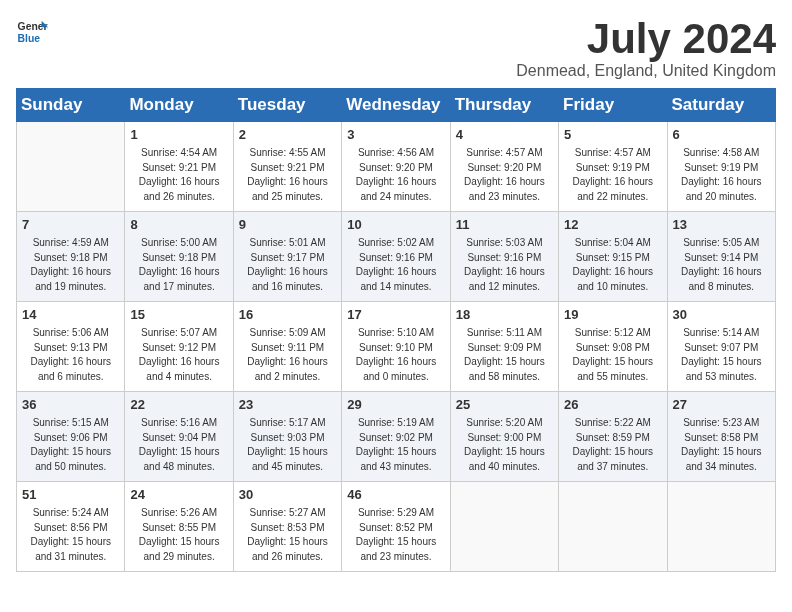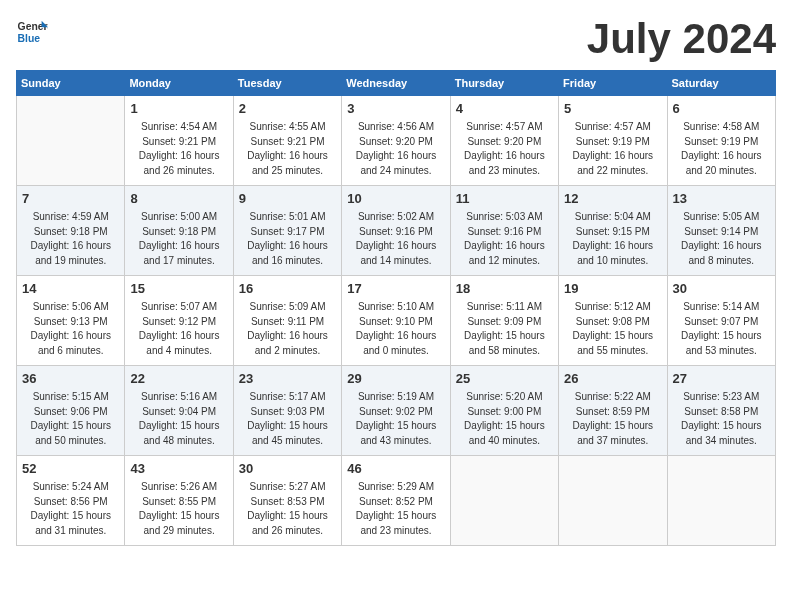--- a/index.html
+++ b/index.html
@@ -43,21 +43,21 @@
     .calendar-table {
       width: 100%;
       border-collapse: collapse;
       font-size: 11px;
     }
     .calendar-table thead tr th {
       background-color: #2a6db5;
       color: #fff;
       padding: 6px 4px;
       text-align: left;
-      font-size: 11px;
+      font-size: 17px;
       font-weight: bold;
       border: 1px solid #2a6db5;
     }
     .calendar-table tbody tr td {
       border: 1px solid #ccc;
       vertical-align: top;
       padding: 4px 5px;
       width: 107px;
       min-height: 80px;
       height: 90px;
@@ -89,20 +89,21 @@
 <div class="header-area">
   <div class="logo">
     <svg class="logo-icon" viewBox="0 0 40 40" xmlns="http://www.w3.org/2000/svg">
       <text x="2" y="18" font-size="13" font-weight="bold" fill="#333" font-family="Arial">General</text>
       <text x="2" y="32" font-size="13" font-weight="bold" fill="#1a6eb5" font-family="Arial">Blue</text>
       <polygon points="32,6 40,14 32,14" fill="#1a6eb5"></polygon>
     </svg>
   </div>
   <div class="title-area">
     <div class="month-title">July 2024</div>
+    <div class="location-title">Denmead, England, United Kingdom</div>
   </div>
 </div>
 
 <table class="calendar-table">
   <thead>
     <tr>
       <th>Sunday</th>
       <th>Monday</th>
       <th>Tuesday</th>
       <th>Wednesday</th>
@@ -224,25 +225,25 @@
           <span class="day-number">26</span>
           <div class="day-info">Sunrise: 5:22 AM<br>Sunset: 8:59 PM<br>Daylight: 15 hours and 37 minutes.</div>
         </td>
         <td>
           <span class="day-number">27</span>
           <div class="day-info">Sunrise: 5:23 AM<br>Sunset: 8:58 PM<br>Daylight: 15 hours and 34 minutes.</div>
         </td>
       </tr>
       <tr>
         <td>
-          <span class="day-number">52</span>
+          <span class="day-number">51</span>
           <div class="day-info">Sunrise: 5:24 AM<br>Sunset: 8:56 PM<br>Daylight: 15 hours and 31 minutes.</div>
         </td>
         <td>
-          <span class="day-number">43</span>
+          <span class="day-number">24</span>
           <div class="day-info">Sunrise: 5:26 AM<br>Sunset: 8:55 PM<br>Daylight: 15 hours and 29 minutes.</div>
         </td>
         <td>
           <span class="day-number">30</span>
           <div class="day-info">Sunrise: 5:27 AM<br>Sunset: 8:53 PM<br>Daylight: 15 hours and 26 minutes.</div>
         </td>
         <td>
           <span class="day-number">46</span>
           <div class="day-info">Sunrise: 5:29 AM<br>Sunset: 8:52 PM<br>Daylight: 15 hours and 23 minutes.</div>
         </td>

